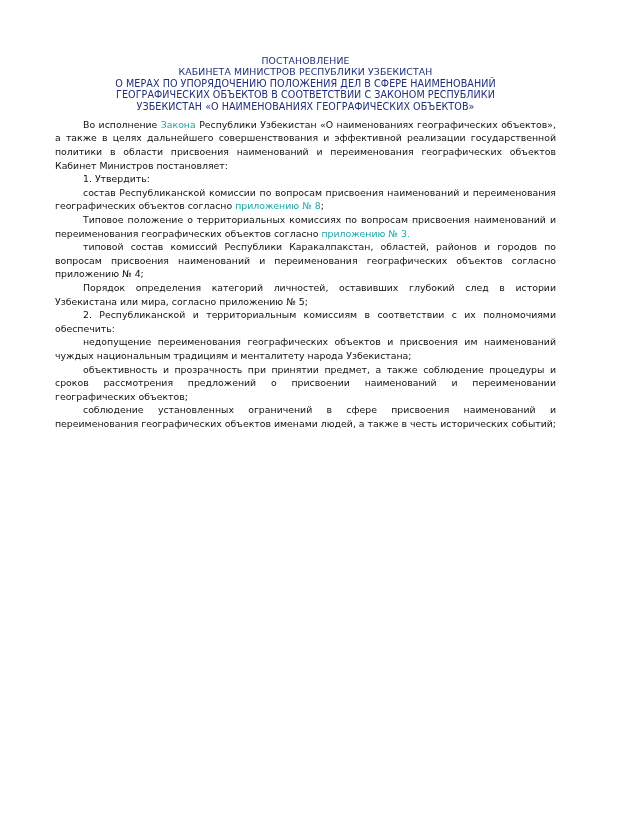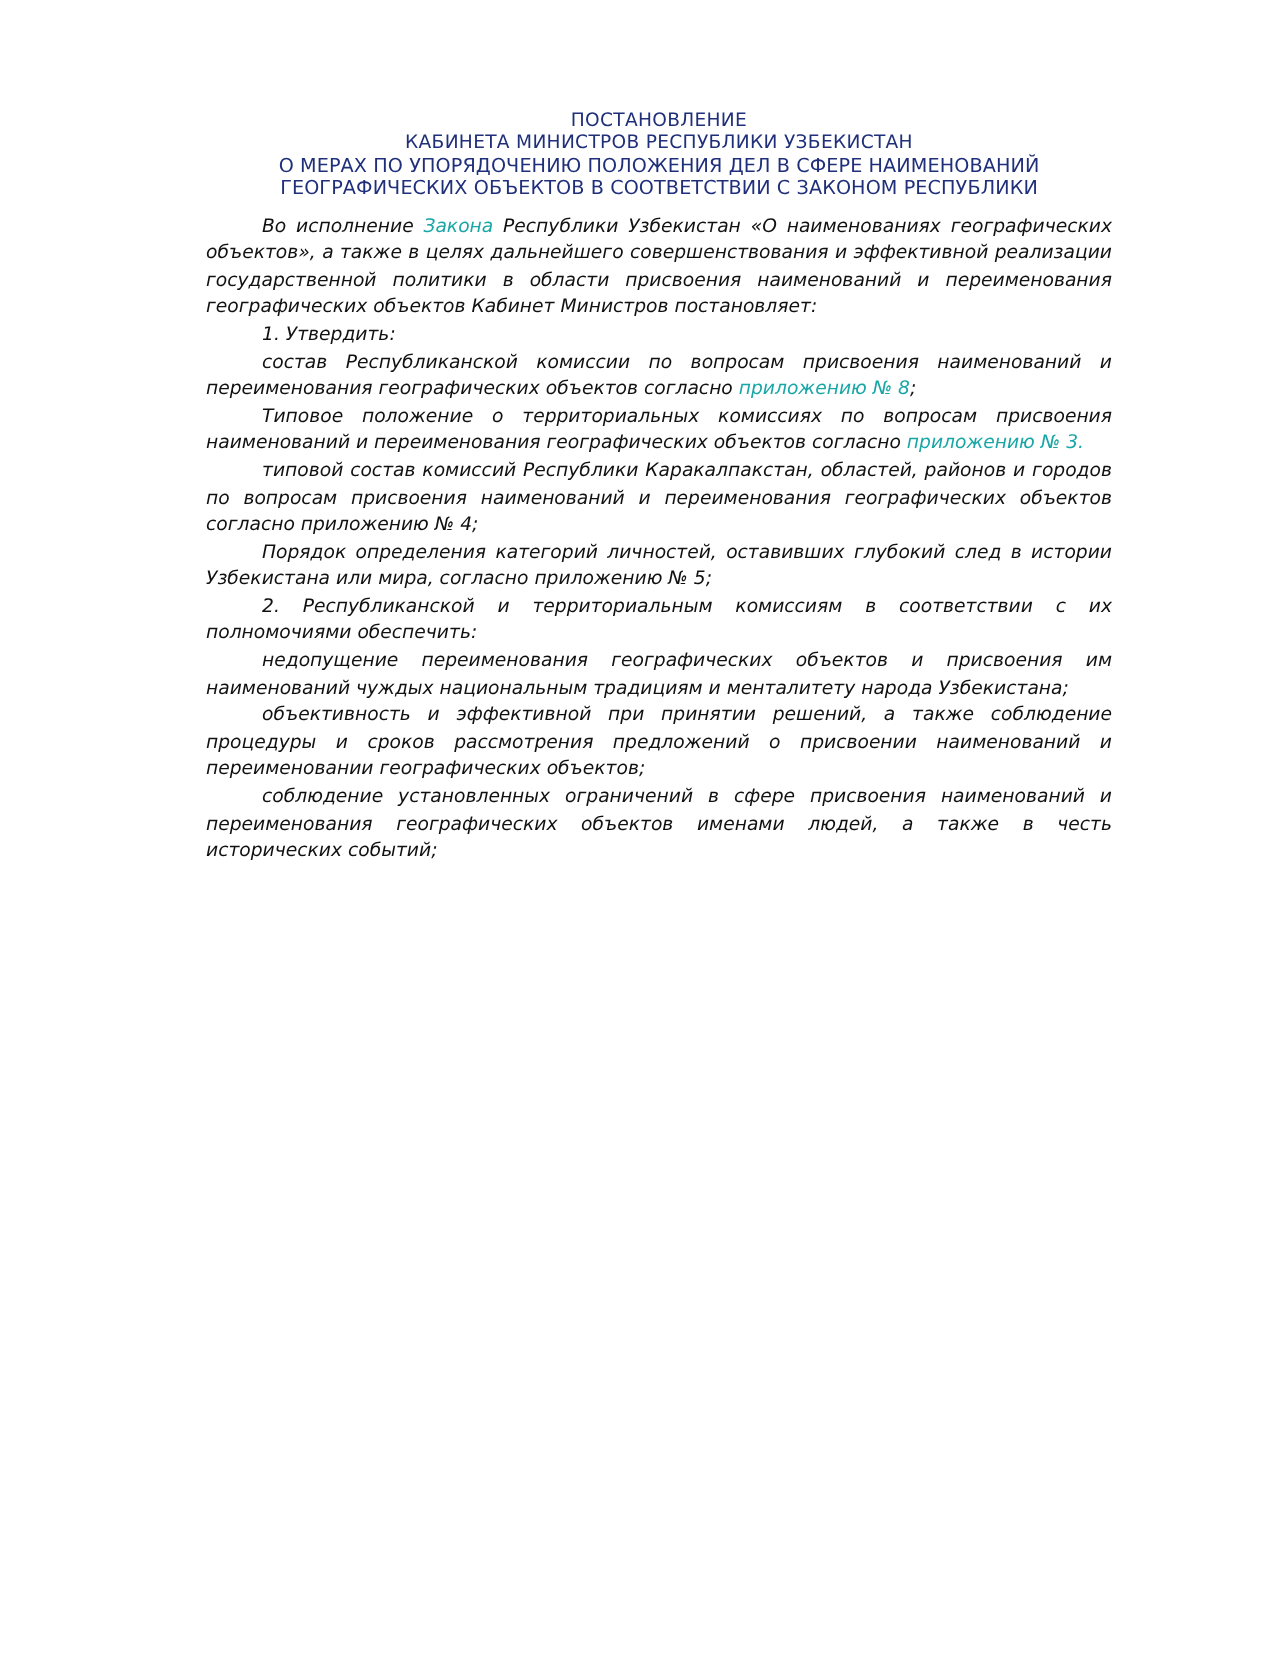--- a/index.html
+++ b/index.html
@@ -13,21 +13,21 @@
     font-family: "DejaVu Sans", sans-serif;
     color: #000000;
     overflow: hidden;
   }
   .page {
     position: relative;
     width: 640px;
     height: 828px;
     background: #ffffff;
     box-sizing: border-box;
-    padding: 56px 84px 0 103px;
+    padding: 56px 84px 0 55px;
   }
   .title-block {
     text-align: center;
     color: #1f2f7a;
     line-height: 1.18;
     margin: 0 -14px 6px -14px;
   }
   .title-line {
     display: block;
     font-size: 9.3px;
@@ -39,21 +39,20 @@
     font-size: 9.6px;
     letter-spacing: 0.05px;
   }
   .body-text {
     font-size: 9.35px;
     line-height: 13.6px;
     text-align: justify;
     text-justify: inter-word;
     color: #111111;
     margin: 0;
-    font-style: italic;
   }
   .para {
     margin: 0;
     text-indent: 28px;
     text-align: justify;
     text-justify: inter-word;
   }
   a.lnk, .lnk {
     color: #1aa6a6;
     text-decoration: none;
@@ -62,20 +61,21 @@
 </head>
 <body>
 
 <div class="page">
 
   <div class="title-block">
     <span class="title-line">ПОСТАНОВЛЕНИЕ</span>
     <span class="title-line">КАБИНЕТА МИНИСТРОВ РЕСПУБЛИКИ УЗБЕКИСТАН</span>
     <span class="title-line bold">О МЕРАХ ПО УПОРЯДОЧЕНИЮ ПОЛОЖЕНИЯ ДЕЛ В СФЕРЕ НАИМЕНОВАНИЙ</span>
     <span class="title-line bold">ГЕОГРАФИЧЕСКИХ ОБЪЕКТОВ В СООТВЕТСТВИИ С ЗАКОНОМ РЕСПУБЛИКИ</span>
+    <span class="title-line bold">УЗБЕКИСТАН «О НАИМЕНОВАНИЯХ ГЕОГРАФИЧЕСКИХ ОБЪЕКТОВ»</span>
   </div>
 
   <div class="body-text">
 
     <p class="para"><span>Во исполнение </span><a class="lnk" href="#">Закона</a><span> Республики Узбекистан «О наименованиях географических объектов», а также в целях дальнейшего совершенствования и эффективной реализации государственной политики в области присвоения наименований и переименования географических объектов Кабинет Министров постановляет:</span></p>
 
     <p class="para">1. Утвердить:</p>
 
 
     <p class="para"><span>состав Республиканской комиссии по вопросам присвоения наименований и переименования географических объектов согласно </span><a class="lnk" href="#">приложению № 8</a><span>;</span></p>
@@ -87,18 +87,18 @@
     <p class="para">Порядок определения категорий личностей, оставивших глубокий след в истории Узбекистана или мира, согласно приложению № 5;</p>
 
     <p class="para">2. Республиканской и территориальным комиссиям в соответствии с их полномочиями обеспечить:</p>
 
 
 
 
     <p class="para">недопущение переименования географических объектов и присвоения им наименований чуждых национальным традициям и менталитету народа Узбекистана;</p>
 
 
-    <p class="para">объективность и эффективной при принятии решений, а также соблюдение процедуры и сроков рассмотрения предложений о присвоении наименований и переименовании географических объектов;</p>
+    <p class="para">объективность и прозрачность при принятии предмет, а также соблюдение процедуры и сроков рассмотрения предложений о присвоении наименований и переименовании географических объектов;</p>
 
     <p class="para">соблюдение установленных ограничений в сфере присвоения наименований и переименования географических объектов именами людей, а также в честь исторических событий;</p>
 
   </div>
 </div>
 
 </body></html>

